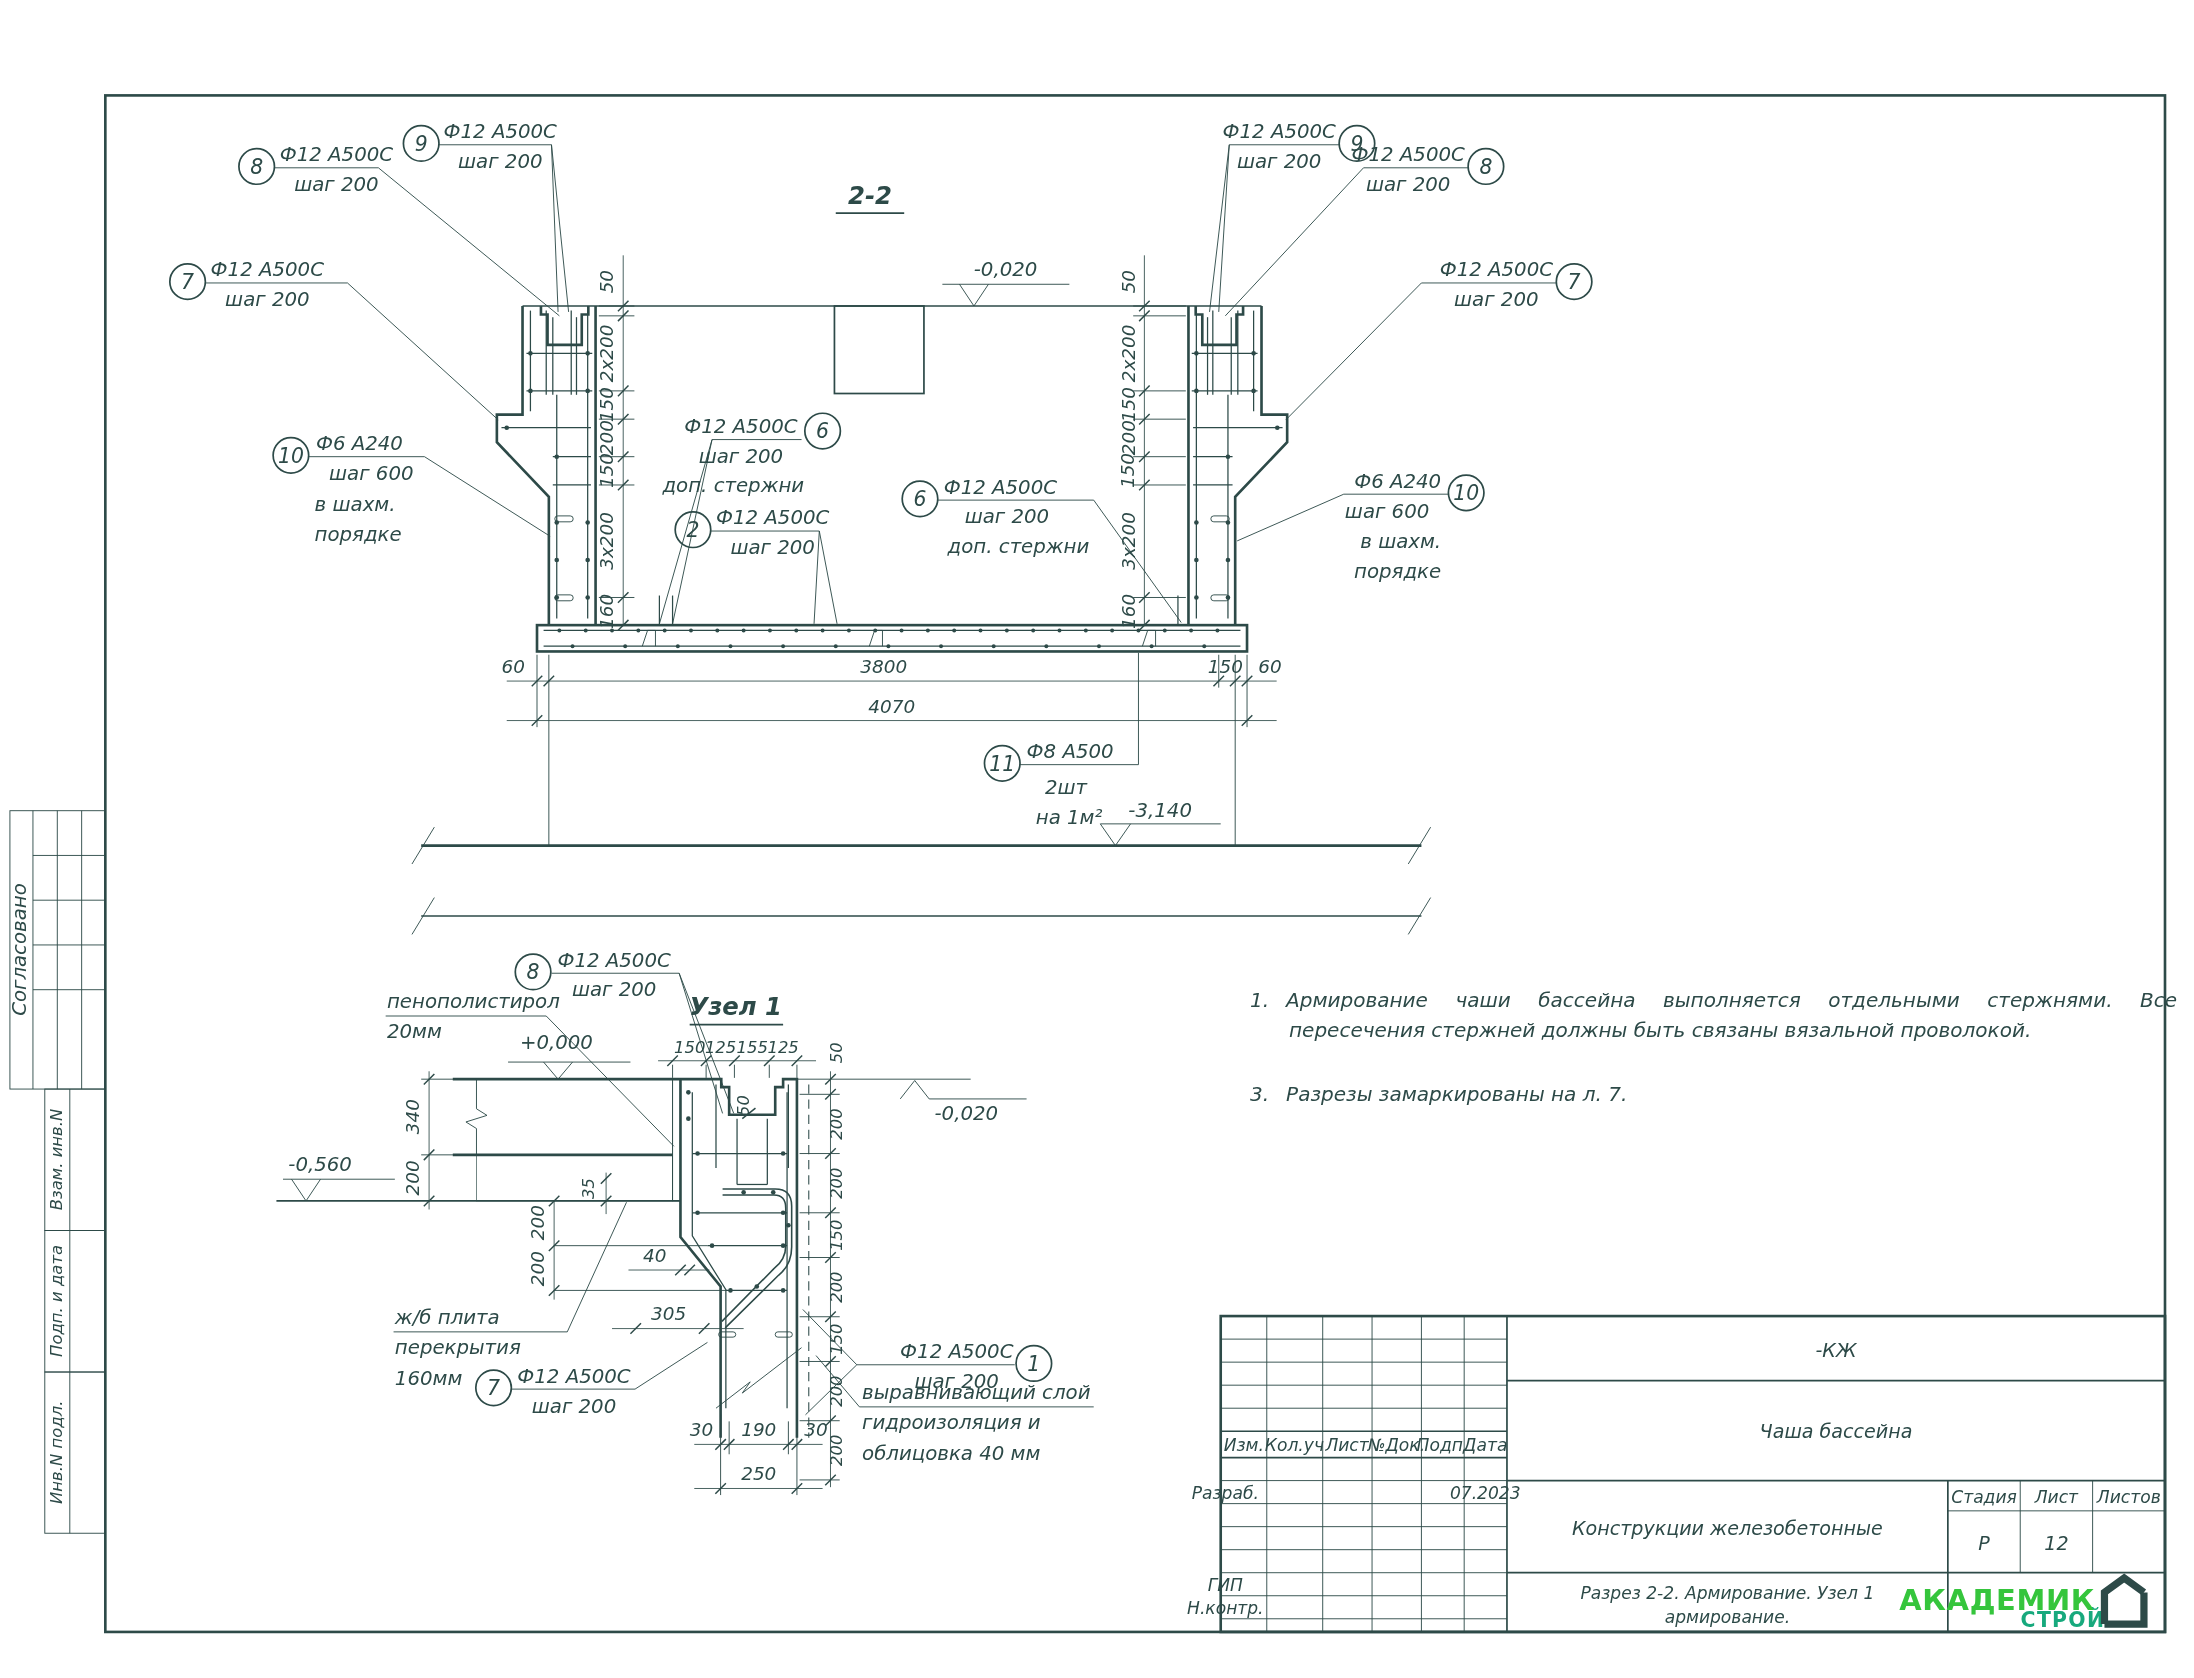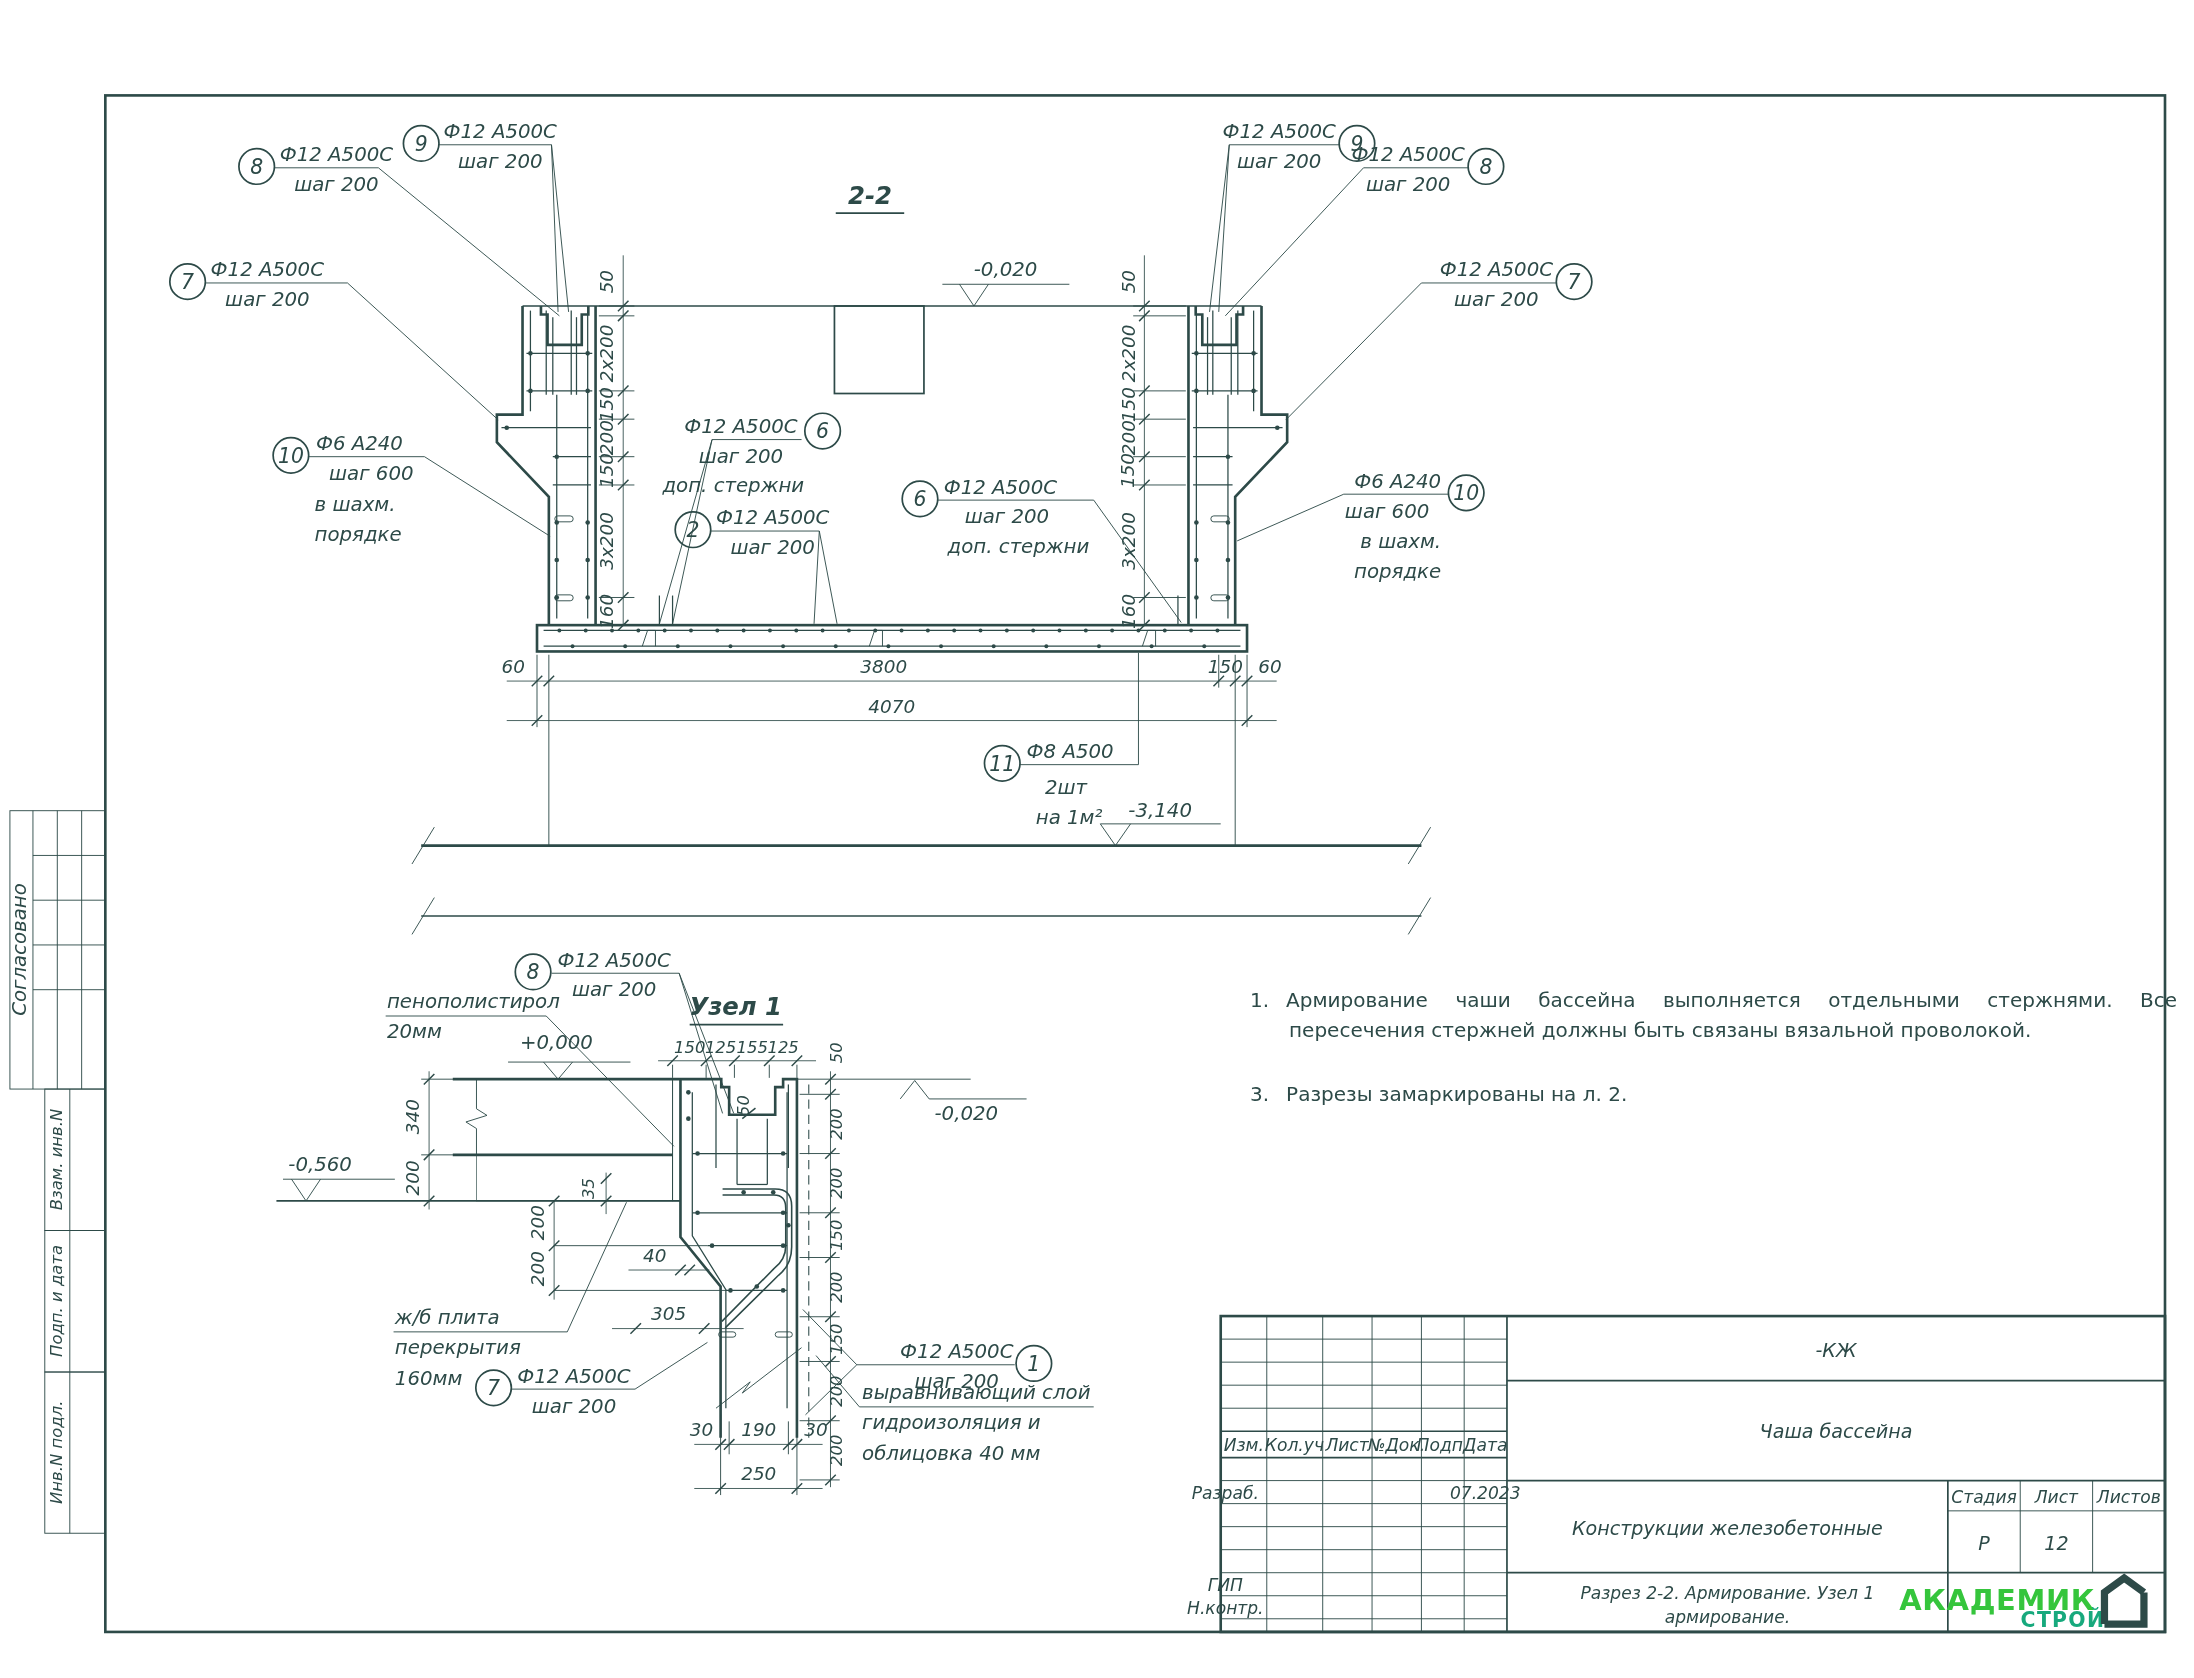--- a/index.html
+++ b/index.html
@@ -18,21 +18,21 @@
   text{fill:#2d4a48;font-style:italic;font-family:"DejaVu Sans",sans-serif;}
   .tx{font-size:30px;}
   .dim{font-size:28px;}
   .sm{font-size:25px;}
   .cn{font-size:31px;text-anchor:middle;}
   .ttl{font-size:37px;font-weight:bold;}
   .tb{font-size:29px;text-anchor:middle;}
   .tbs{font-size:26px;text-anchor:middle;}
   .end{text-anchor:end;}.mid{text-anchor:middle;}
   .notes{position:absolute;left:1250px;top:985px;width:927px;
-         font-size:20px;line-height:1.5;color:#2d4a48;text-align:justify;}
+         font-size:20px;font-style:italic;line-height:1.5;color:#2d4a48;text-align:justify;}
   .note{padding-left:39px;text-indent:-39px;margin-bottom:34px;}
   .nnum{margin-right:17px;}
   .logo1{font-style:normal;font-weight:bold;font-size:44px;fill:#35c53c;letter-spacing:1px;}
   .logo2{font-style:normal;font-weight:bold;font-size:31px;fill:#17a97d;letter-spacing:2px;}
 </style>
 </head>
 <body>
 
 <div class="page">
 <svg width="2194" height="1678" viewBox="0 0 3334 2550">
@@ -725,16 +725,16 @@
       <g>
         <path d="M3198,2468 V2420 L3228,2398 L3258,2420" stroke="#35c53c" stroke-width="11" fill="none"></path>
         <path d="M3258,2420 V2468 H3198" stroke="#17a97d" stroke-width="11" fill="none"></path>
       </g>
     </g>
   </g>
 </svg>
 
 <div class="notes">
   <div class="note"><span class="nnum">1.</span><span>Армирование чаши бассейна выполняется отдельными стержнями. Все пересечения стержней должны быть связаны вязальной проволокой.</span></div>
-  <div class="note"><span class="nnum">3.</span><span>Разрезы замаркированы на л. 2.</span></div>
+  <div class="note"><span class="nnum">3.</span><span>Разрезы замаркированы на л. 7.</span></div>
 </div>
 </div>
 
 
 </body></html>

